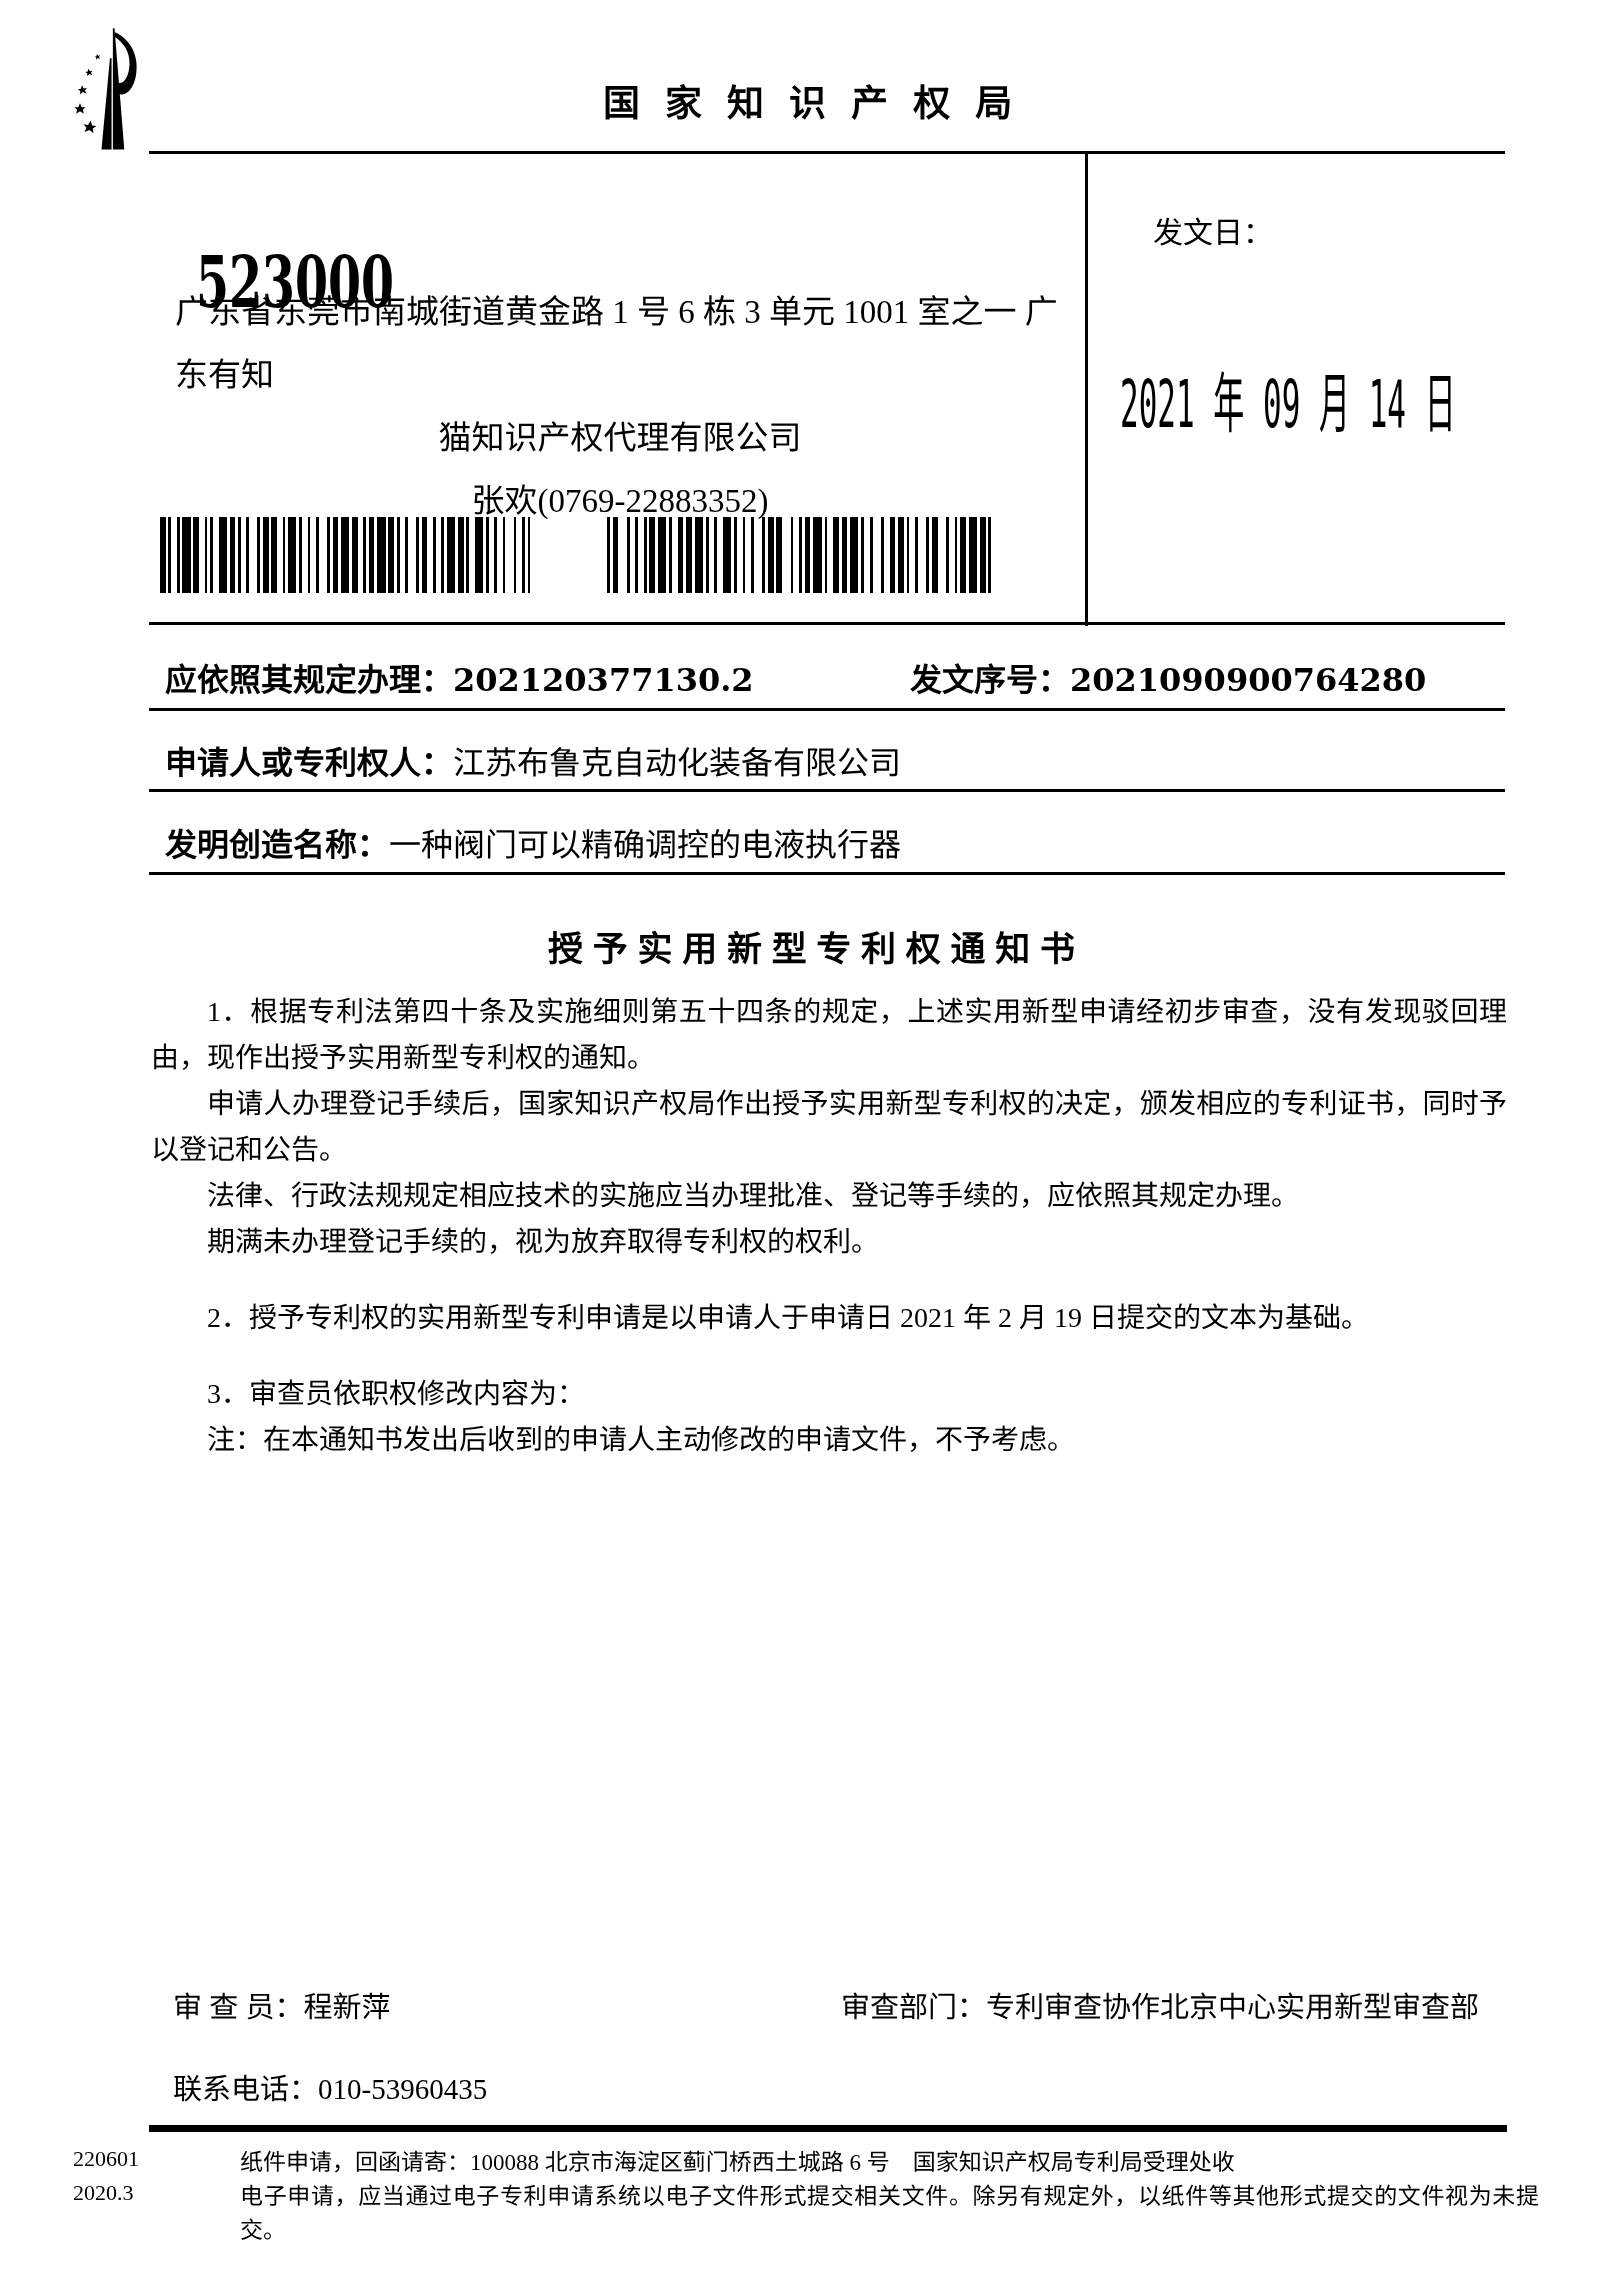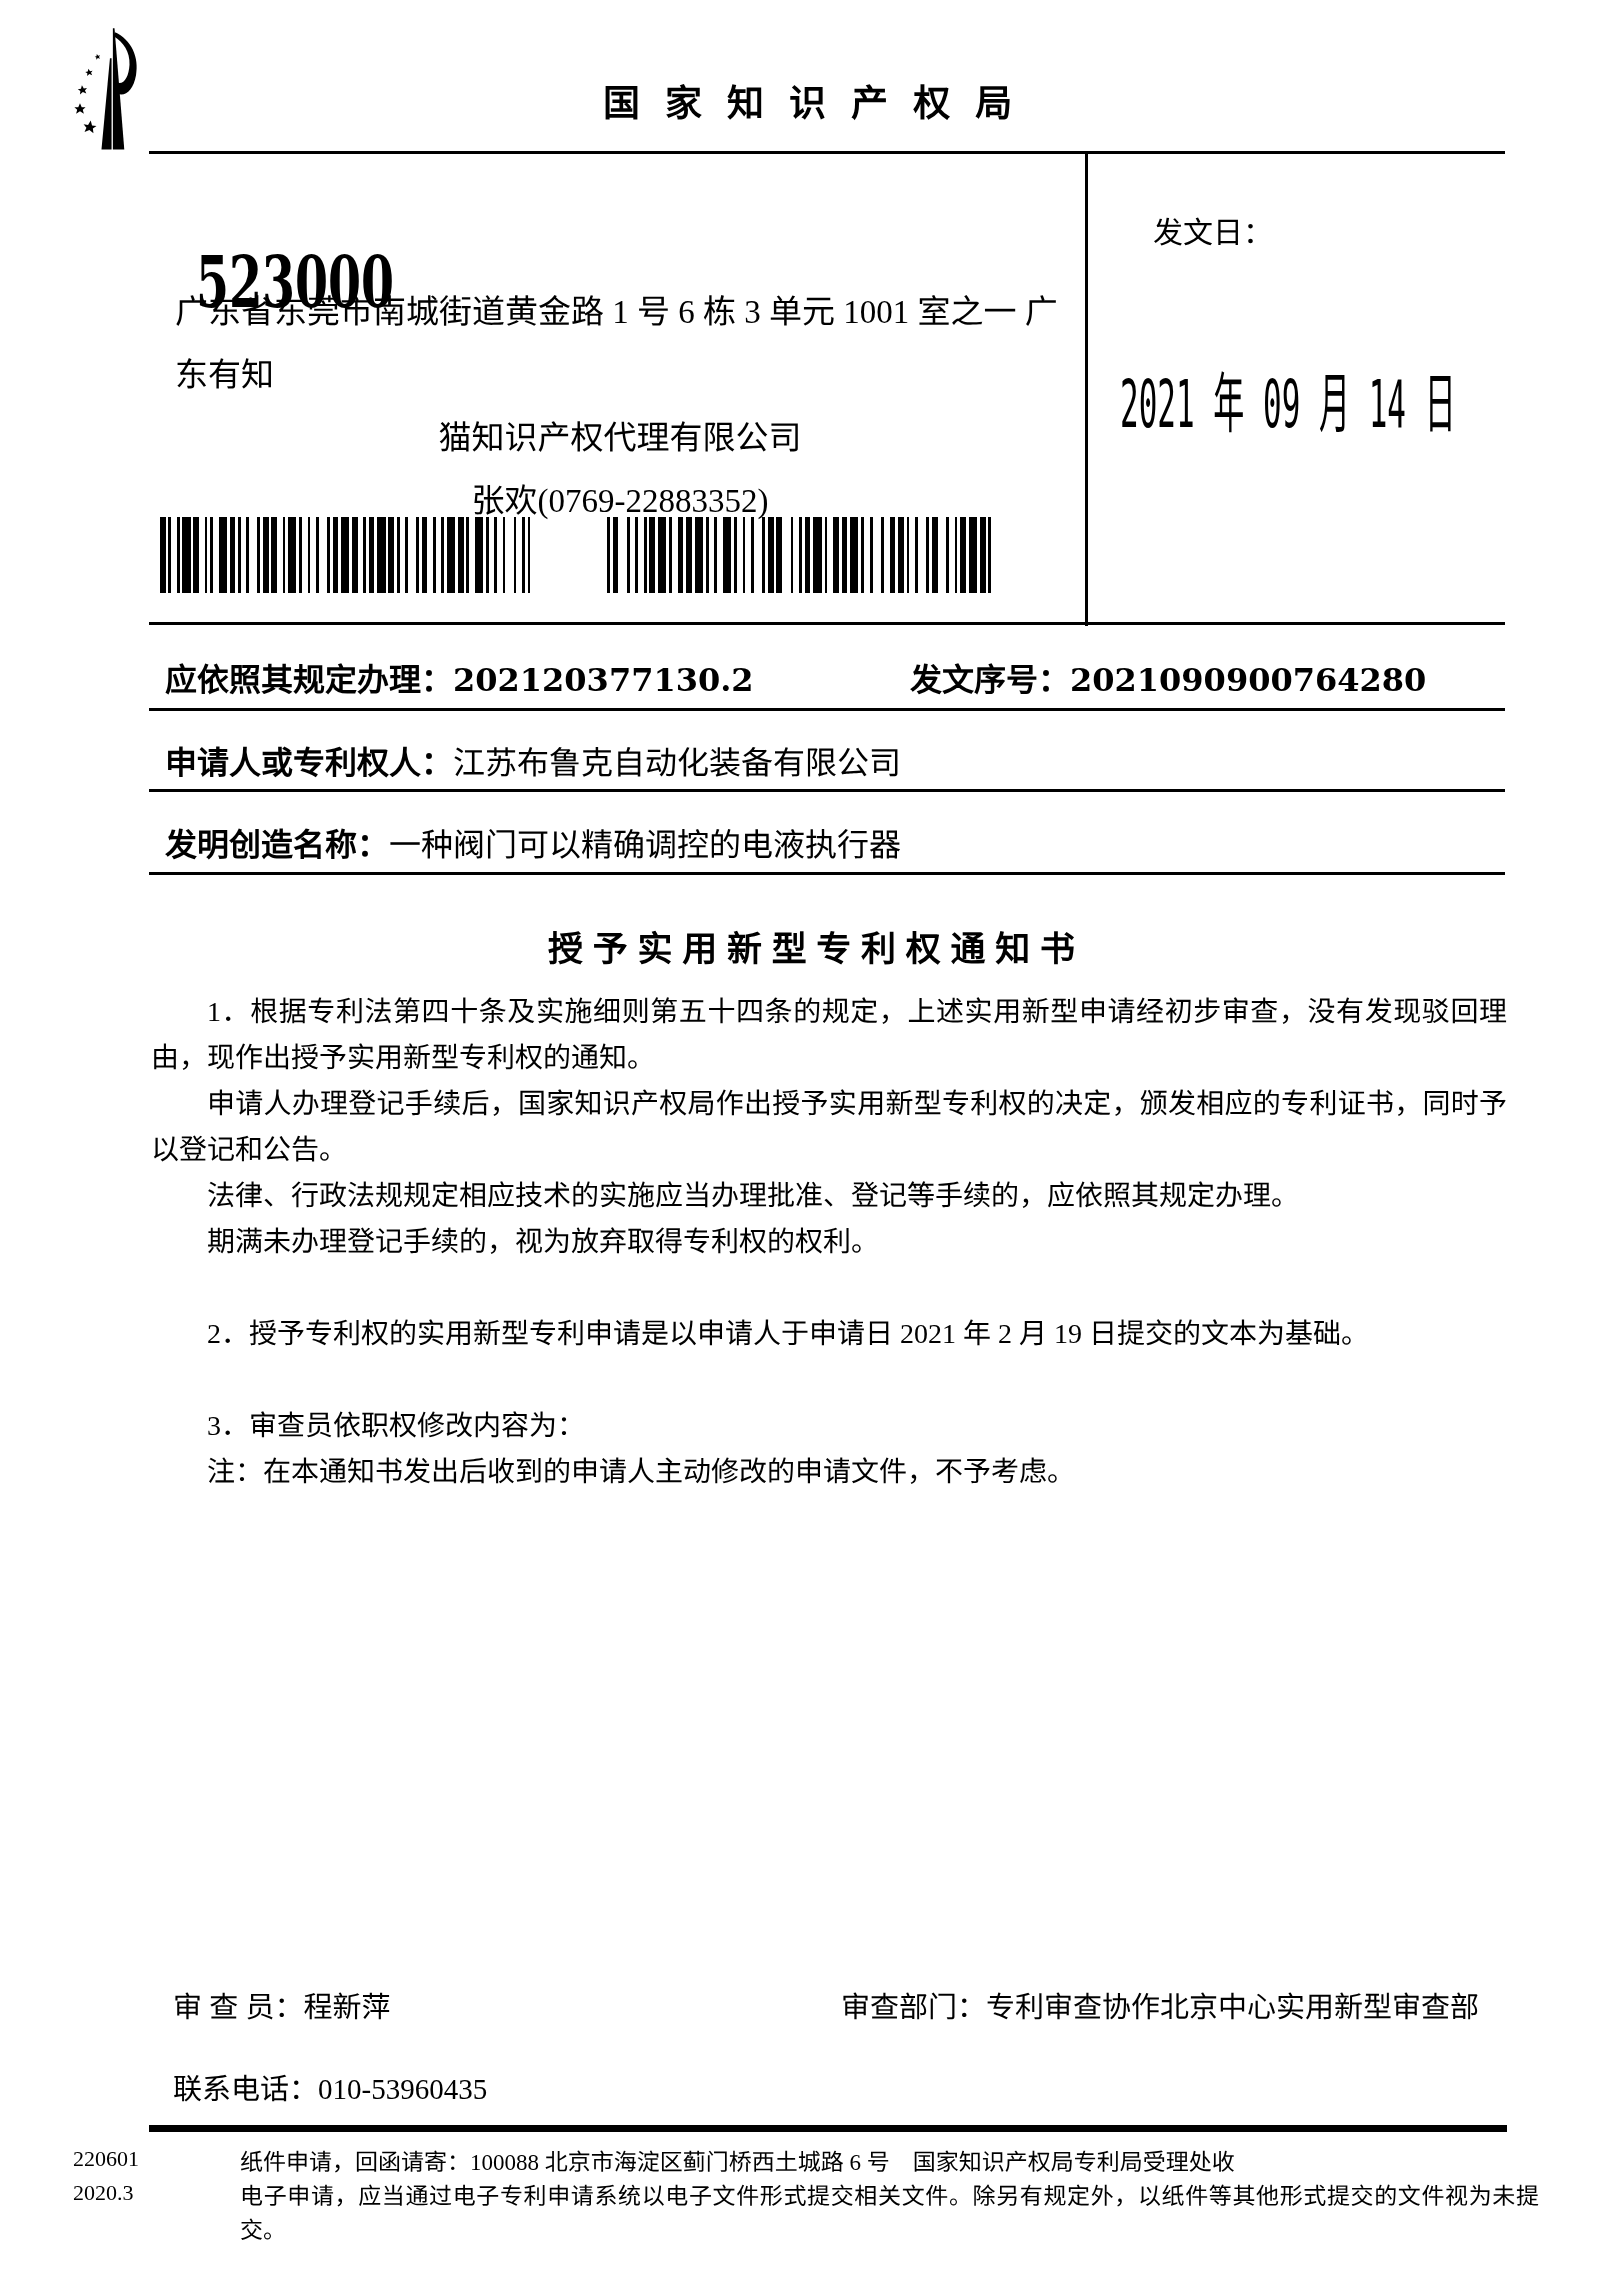--- a/index.html
+++ b/index.html
@@ -61,21 +61,21 @@
   .notice-title{
     position:absolute;left:0;top:920px;width:1623px;text-align:center;
     font-size:35px;font-weight:bold;
     font-family:"Liberation Sans","DejaVu Sans",sans-serif;white-space:nowrap;
   }
 
   .notice-body{position:absolute;left:151px;top:989px;width:1356px;
     font-size:28px;line-height:46px;text-align:justify;}
   .notice-body p{margin:0;text-indent:2em;}
   .sec{margin:0;}
-  .sec + .sec{margin-top:46px;}
+  .sec + .sec{margin-top:30px;}
 
   .sig{position:absolute;font-size:29px;white-space:nowrap;}
   .sig-examiner{left:173px;top:1983px;}
   .sig-dept{left:841px;top:1983px;}
   .sig-phone{left:173px;top:2065px;}
 
   .foot{font-family:Liberation Serif, serif;}
   .foot-code{position:absolute;left:73px;font-size:22px;white-space:nowrap;}
   .foot-code1{top:2146px;}
   .foot-code2{top:2180px;text-align:center;}

